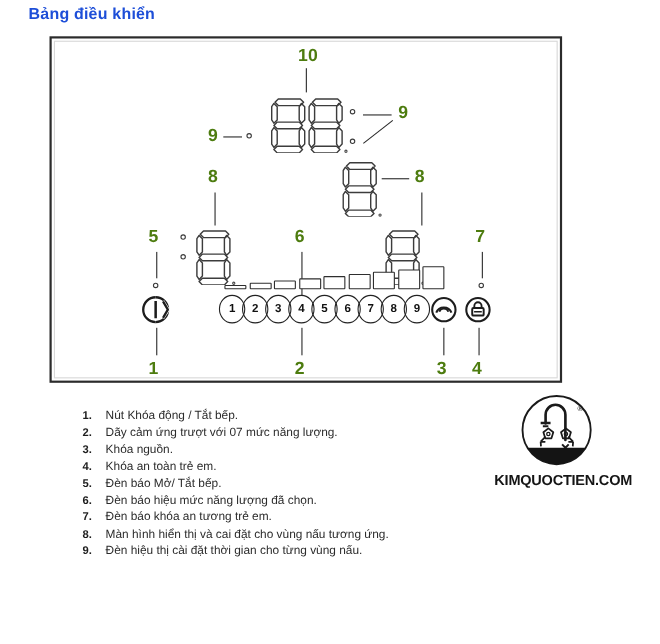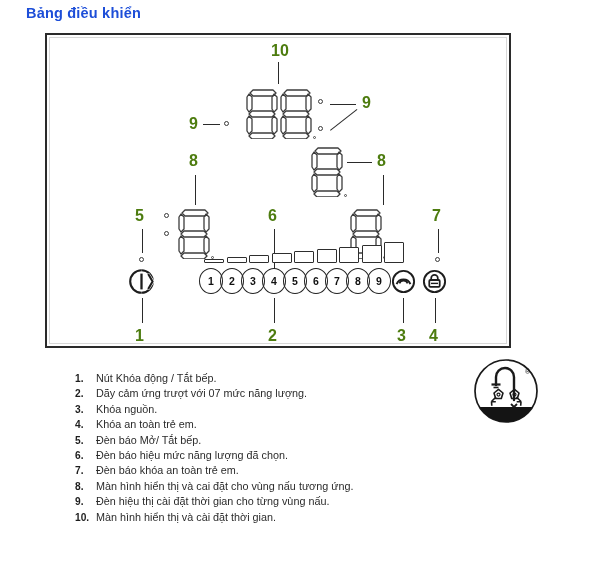--- a/index.html
+++ b/index.html
@@ -426,33 +426,29 @@
   <div class="legend-row">
     <span class="legend-num">5.</span>
     <span class="legend-text">Đèn báo Mở/ Tắt bếp.</span>
   </div>
   <div class="legend-row">
     <span class="legend-num">6.</span>
     <span class="legend-text">Đèn báo hiệu mức năng lượng đã chọn.</span>
   </div>
   <div class="legend-row">
     <span class="legend-num">7.</span>
-    <span class="legend-text">Đèn báo khóa an toàn trẻ em.</span>
+    <span class="legend-text">Đèn báo khóa an tương trẻ em.</span>
   </div>
   <div class="legend-row">
     <span class="legend-num">8.</span>
     <span class="legend-text">Màn hình hiển thị và cai đặt cho vùng nấu tương ứng.</span>
   </div>
   <div class="legend-row">
     <span class="legend-num">9.</span>
     <span class="legend-text">Đèn hiệu thị cài đặt thời gian cho từng vùng nấu.</span>
-  </div>
-  <div class="legend-row">
-    <span class="legend-num">10.</span>
-    <span class="legend-text">Màn hình hiển thị và cài đặt thời gian.</span>
   </div>
 </div>
 
 <div id="logo-wrap">
   <div id="logo-mark">
     <svg width="68" height="68" viewBox="0 0 68 68">
       <defs>
         <clipPath id="circ">
             <circle cx="34" cy="34" r="31"></circle>
           </clipPath>
@@ -467,13 +463,14 @@
       <path d="M42 50 l-3 -3 m3 3 l3 -3" fill="none" stroke="#1a1a1a" stroke-width="1.8"></path>
       <path d="M24 40 l-4.5 4.5 m0 0 l4.3 .3 m-4.3 -.3 l.3 4.3" fill="none" stroke="#1a1a1a" stroke-width="1.6"></path>
       <path d="M44.5 40 l4.5 4.5 m0 0 l-4.3 .3 m4.3 -.3 l-.3 4.3" fill="none" stroke="#1a1a1a" stroke-width="1.6"></path>
       <path d="M22 36 l4.5 -3.6 4.5 3.6 -1.7 5.5 h-5.6 Z" fill="none" stroke="#1a1a1a" stroke-width="1.6" stroke-linejoin="round"></path>
       <circle cx="26.5" cy="37.6" r="1.5" fill="none" stroke="#1a1a1a" stroke-width="1.2"></circle>
       <path d="M38 36 l4.5 -3.6 4.5 3.6 -1.7 5.5 h-5.6 Z" fill="none" stroke="#1a1a1a" stroke-width="1.6" stroke-linejoin="round"></path>
       <circle cx="42.5" cy="37.6" r="1.5" fill="none" stroke="#1a1a1a" stroke-width="1.2"></circle>
       <text x="53" y="17" font-family="Liberation Sans, sans-serif" font-size="7" fill="#1a1a1a">®</text>
     </svg>
   </div>
+  <div id="logo-text">KIMQUOCTIEN.COM</div>
 </div>
 
 </body></html>

